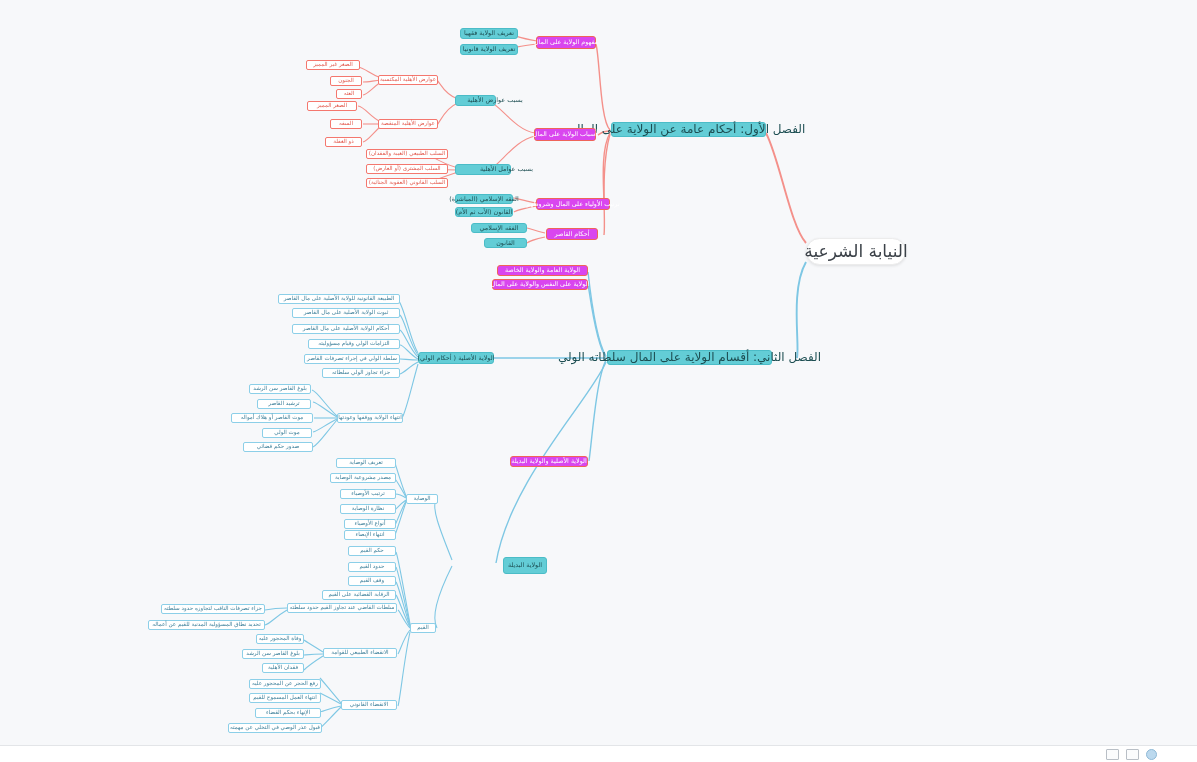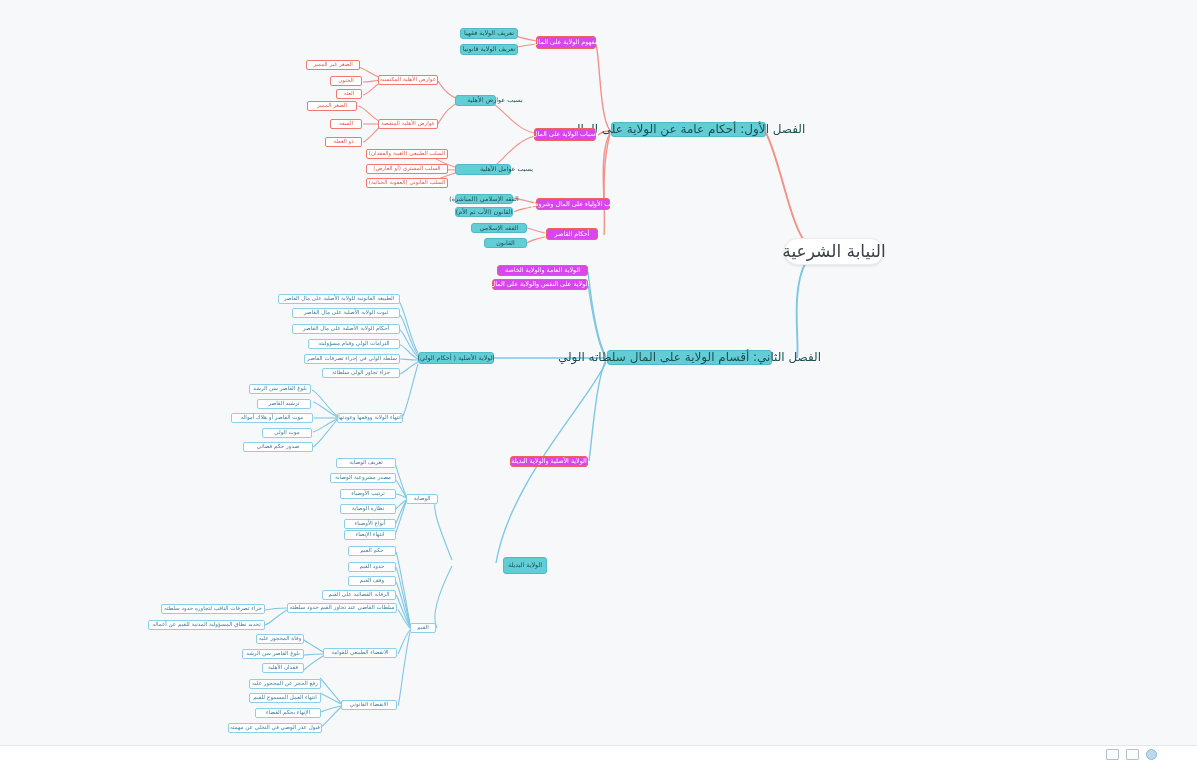--- a/index.html
+++ b/index.html
@@ -161,21 +161,21 @@
       <path d="M323,654 C312,654 305,655 304,655" stroke="#7ec7e4"></path>
       <path d="M323,656 C312,663 305,669 304,670" stroke="#7ec7e4"></path>
 
       <path d="M341,703 C330,690 322,680 320,678" stroke="#7ec7e4"></path>
       <path d="M341,704 C330,698 322,694 320,693" stroke="#7ec7e4"></path>
       <path d="M341,706 C330,708 322,712 320,712" stroke="#7ec7e4"></path>
       <path d="M341,707 C330,718 322,727 320,728" stroke="#7ec7e4"></path>
     </g>
   </svg>
 
-  <div class="node root" style="left:784px;top:238px;width:100px;height:27px;text-align:right;">النيابة الشرعية</div>
+  <div class="node root" style="left:806px;top:238px;width:100px;height:27px;text-align:right;">النيابة الشرعية</div>
 
   <div class="node teal-fill big" style="left:611px;top:122px;width:155px;height:15px;">الفصل الأول: أحكام عامة عن الولاية على المال</div>
 
   <div class="node red-fill" style="left:536px;top:36px;width:60px;height:13px;">مفهوم الولاية على المال</div>
   <div class="node teal-fill" style="left:460px;top:28px;width:58px;height:11px;">تعريف الولاية فقهيا</div>
   <div class="node teal-fill" style="left:460px;top:44px;width:58px;height:11px;">تعريف الولاية قانونيا</div>
 
   <div class="node red-fill" style="left:534px;top:128px;width:62px;height:13px;">أسباب الولاية على المال</div>
 
   <div class="node teal-fill" style="left:455px;top:95px;width:36px;height:11px;padding-left:39px;">بسبب عوارض الأهلية</div>

